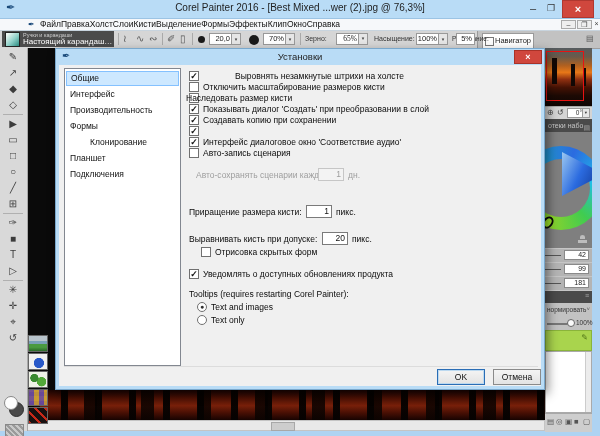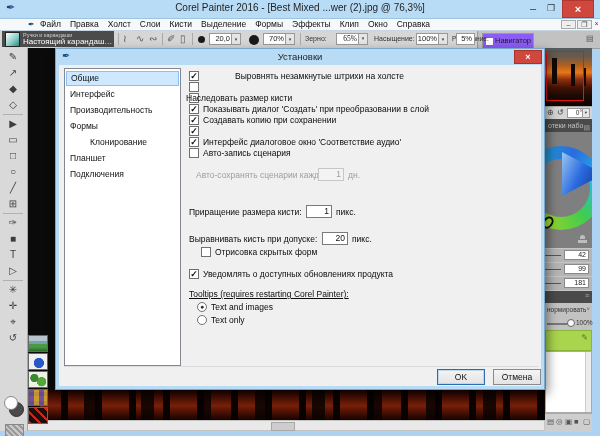--- a/index.html
+++ b/index.html
@@ -7,41 +7,41 @@
          font-family:"Liberation Sans",sans-serif;-webkit-font-smoothing:antialiased;}
   .abs{position:absolute;}
   
   #titlebar{left:0;top:0;width:600px;height:18px;background:#b9dcf6;border-bottom:1px solid #9cc4e4;}
   #win-title{left:0;top:2px;width:600px;text-align:center;font-size:10px;color:#1e1e1e;}
   #app-icon{left:6px;top:1px;font-size:11px;color:#1a4a7a;}
   .wbtn{top:0;height:18px;text-align:center;font-size:11px;color:#333;line-height:17px;}
   #btn-close-win{left:562px;width:32px;background:#d0473d;color:#fff;font-weight:bold;border:1px solid #b03830;box-sizing:border-box;}
   
   #menubar{left:0;top:19px;width:600px;height:11px;background:#f6f8fa;border-bottom:1px solid #c8d4de;}
-  #menu-items{left:40px;top:0;display:flex;gap:9px;font-size:8.5px;color:#111;line-height:11px;}
+  #menu-items{left:40px;top:0;display:flex;font-size:8.5px;color:#111;line-height:11px;}
   #menu-app-icon{left:28px;top:0;font-size:8px;color:#1a4a7a;line-height:11px;}
   .mdib{top:1px;width:15px;height:9px;background:#eee;border:1px solid #aaa;box-sizing:border-box;
         font-size:7px;line-height:7px;text-align:center;color:#444;}
   
   #propbar{left:0;top:31px;width:600px;height:17px;background:#d6d6d6;border-bottom:1px solid #9e9e9e;}
   #brushsel{left:2px;top:0px;width:112px;height:16px;background:#4b4b4b;color:#fff;display:flex;align-items:center;}
   #brushsel .bicon{width:13px;height:13px;margin:0 3px;background:linear-gradient(135deg,#eef8f4 10%,#8fd0c8 55%,#2a8a80);border:1px solid #222;}
   #brushsel .l1{font-size:5.5px;color:#cfcfcf;line-height:6px;}
   #brushsel .l2{font-size:8px;color:#fff;line-height:8px;white-space:nowrap;}
   .psep{top:2px;width:1px;height:12px;background:#aaa;}
   .picon{top:2px;font-size:10px;color:#555;line-height:12px;}
   .pdot{border-radius:50%;background:#1a1a1a;}
   .pfield{top:2px;height:12px;background:#fff;border:1px solid #999;box-sizing:border-box;font-size:7.5px;
           line-height:10px;text-align:right;padding-right:10px;color:#222;}
   .pfield .sp{position:absolute;right:0;top:0;width:8px;height:10px;background:#e6e6e6;border-left:1px solid #999;
           font-size:5px;line-height:10px;text-align:center;color:#444;padding:0;}
   .plabel{top:4px;font-size:7px;color:#333;}
   
   #dockhead{left:477px;top:0px;width:123px;height:17px;background:#c2c2c2;border-left:1px solid #9a9a9a;}
-  #navtab{left:4px;top:2px;width:52px;height:15px;background:#8b5cf6;border:1px solid #9a9a9a;border-bottom:none;
+  #navtab{left:4px;top:2px;width:52px;height:15px;background:#ffffff;border:1px solid #9a9a9a;border-bottom:none;
           font-size:7.5px;line-height:14px;color:#222;padding-left:12px;box-sizing:border-box;}
   #navtab .ticon{position:absolute;left:2px;top:3px;width:7px;height:7px;border:1px solid #777;background:#fdfdfd;}
   #dockopts{left:108px;top:3px;font-size:8px;color:#555;}
   
   #toolbox{left:0;top:48px;width:27px;height:383px;background:#d9d9d9;border-right:1px solid #a8a8a8;}
   .tool{left:0;width:26px;text-align:center;font-size:10px;color:#3c3c3c;line-height:14px;}
   .tsep{left:3px;width:20px;height:1px;background:#b0b0b0;}
   #colorwells{left:4px;top:348px;width:20px;height:20px;}
   #well-back{position:absolute;left:5px;top:6px;width:13px;height:13px;border-radius:50%;background:#4a4a4a;border:1px solid #2e2e2e;}
   #well-front{position:absolute;left:0px;top:0px;width:12px;height:12px;border-radius:50%;background:#fdfdfd;border:1px solid #888;}
@@ -340,20 +340,21 @@
       <div class="abs cat" style="top:34px;">Производительность</div>
       <div class="abs cat" style="top:50px;">Формы</div>
       <div class="abs cat" style="top:66px;padding-left:24px;">Клонирование</div>
       <div class="abs cat" style="top:98px;">Подключения</div>
       <div class="abs cat" style="top:82px;">Планшет</div>
     </div>
 
     <span class="abs cbx" style="left:133px;top:22px;">✓</span>
     <span class="abs dlbl" style="left:147px;top:22px;margin-left:32px;">Выровнять незамкнутые штрихи на холсте</span>
     <span class="abs cbx" style="left:133px;top:33px;"></span>
+    <span class="abs dlbl" style="left:147px;top:33px;">Отключить масштабирование размеров кисти</span>
     <span class="abs cbx" style="left:133px;top:44px;"></span>
     <span class="abs dlbl" style="left:130px;top:44px;">Наследовать размер кисти</span>
     <span class="abs cbx" style="left:133px;top:55px;">✓</span>
     <span class="abs dlbl" style="left:147px;top:55px;">Показывать диалог 'Создать' при преобразовании в слой</span>
     <span class="abs cbx" style="left:133px;top:66px;">✓</span>
     <span class="abs dlbl" style="left:147px;top:66px;">Создавать копию при сохранении</span>
     <span class="abs cbx" style="left:133px;top:77px;">✓</span>
     <span class="abs cbx" style="left:133px;top:88px;">✓</span>
     <span class="abs dlbl" style="left:147px;top:88px;">Интерфейс диалоговое окно 'Соответствие аудио'</span>
 
@@ -371,21 +372,21 @@
     <span class="abs dlbl" style="left:133px;top:185px;">Выравнивать кисть при допуске:</span>
     <div class="abs nfield" style="left:266px;top:183px;width:26px;">20</div>
     <span class="abs dlbl" style="left:296px;top:185px;">пикс.</span>
 
     <span class="abs cbx" style="left:145px;top:198px;"></span>
     <span class="abs dlbl" style="left:159px;top:198px;">Отрисовка скрытых форм</span>
 
     <span class="abs cbx" style="left:133px;top:220px;">✓</span>
     <span class="abs dlbl" style="left:147px;top:220px;">Уведомлять о доступных обновлениях продукта</span>
 
-    <span class="abs dlbl" style="left:133px;top:240px;text-decoration:underline;">Tooltips (requires restarting Corel Painter):</span>
+    <span class="abs dlbl" style="left:133px;top:240px;">Tooltips (requires restarting Corel Painter):</span>
     <span class="abs rad" style="left:141px;top:253px;">●</span>
     <span class="abs dlbl" style="left:155px;top:253px;">Text and images</span>
     <span class="abs rad" style="left:141px;top:266px;"></span>
     <span class="abs dlbl" style="left:155px;top:266px;">Text only</span>
 
     <div class="abs" id="dlg-sep"></div>
     <div class="abs dbtn def" style="left:381px;top:320px;width:48px;">OK</div>
     <div class="abs dbtn" style="left:437px;top:320px;width:48px;">Отмена</div>
   </div>
 

